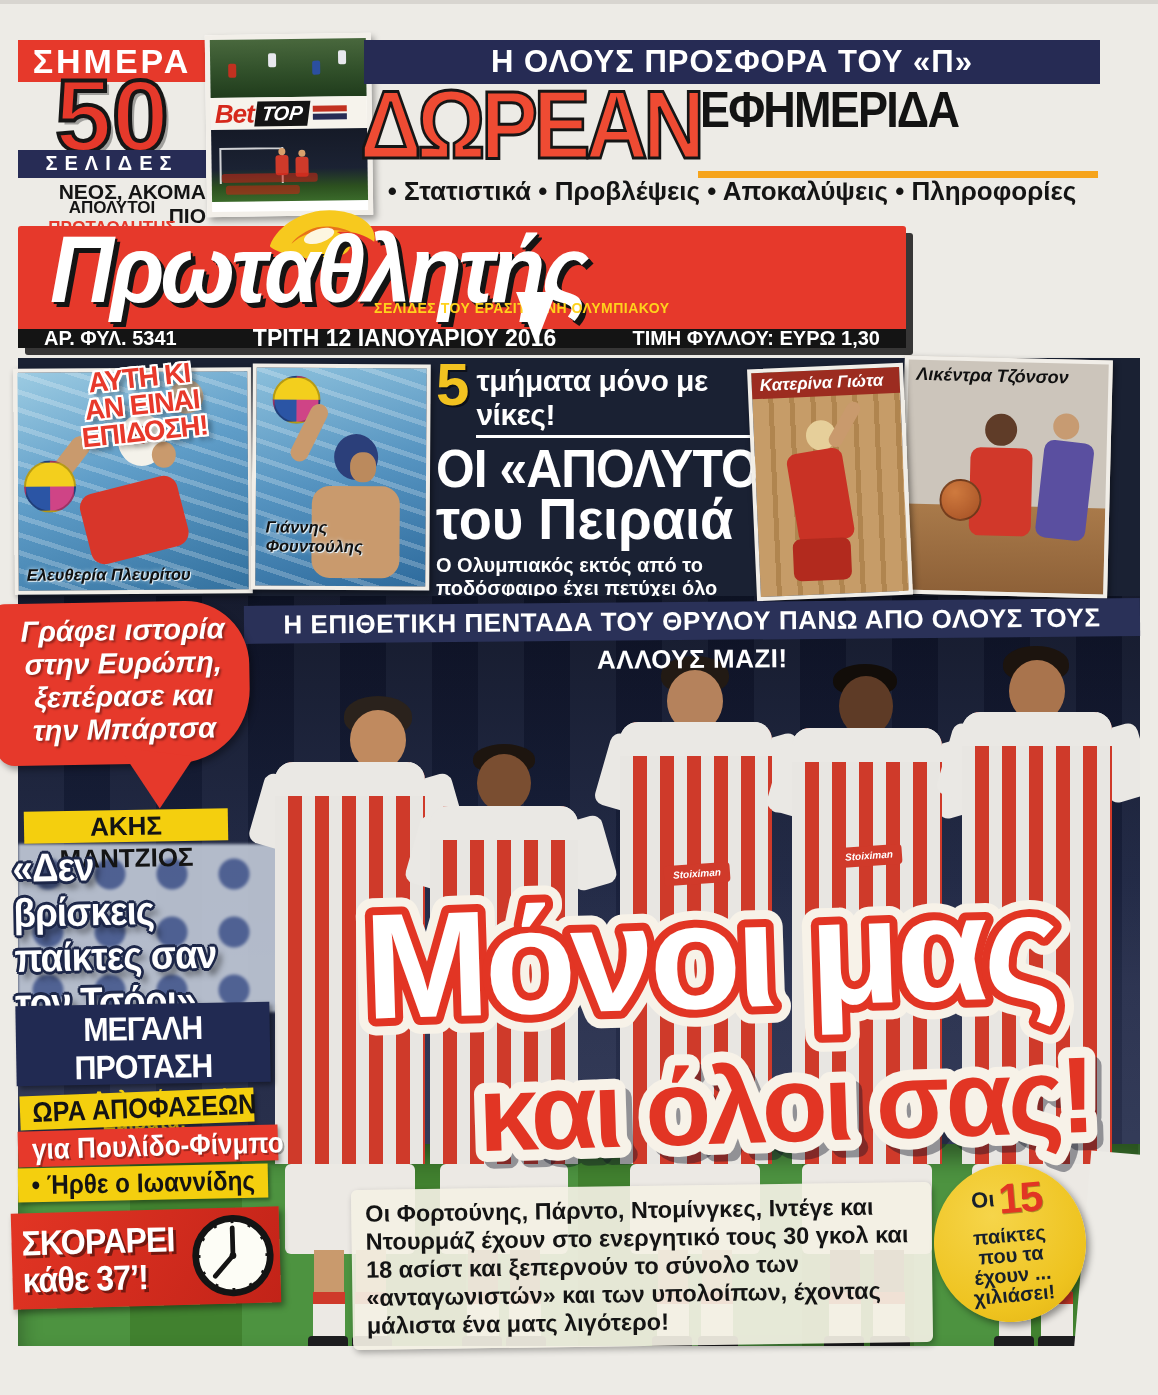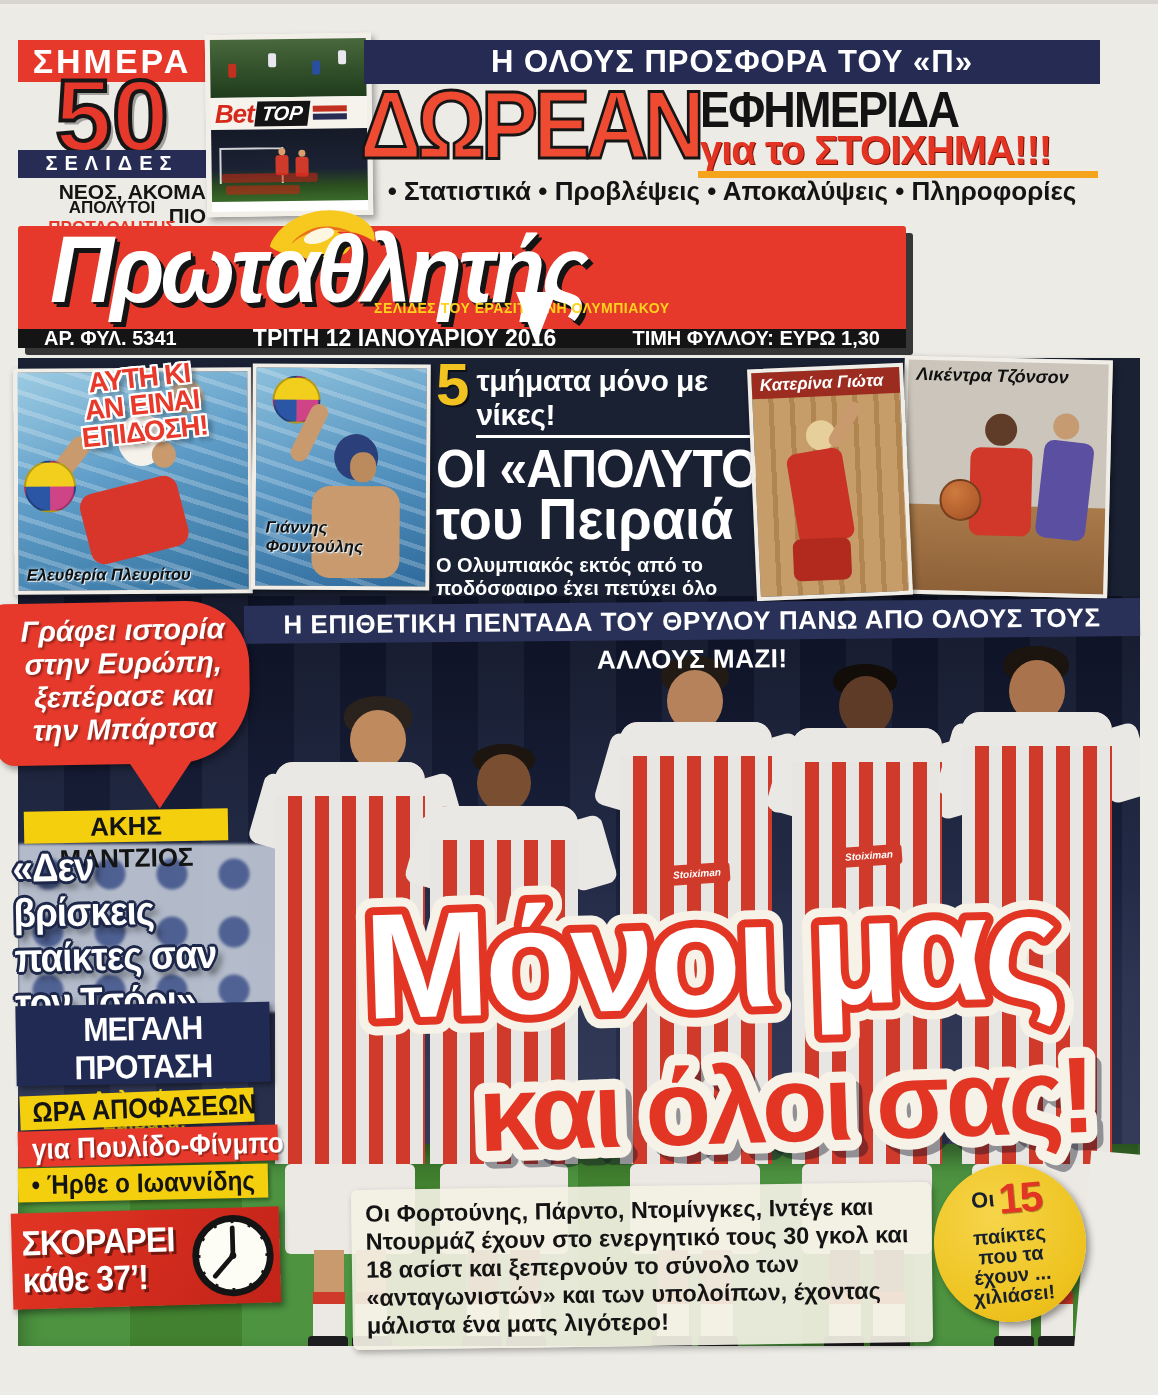--- a/index.html
+++ b/index.html
@@ -222,21 +222,20 @@
       <div class="abs bi-fig" style="left:64px;top:26px;"></div>
       <div class="abs bi-fig" style="left:84px;top:28px;"></div>
       <div class="abs bi-ovl" style="left:10px;top:44px;width:96px;"></div>
       <div class="abs bi-ovl" style="left:14px;top:56px;width:74px;"></div>
     </div>
   </div>
 
   <div class="abs of-kicker">Η ΟΛΟΥΣ ΠΡΟΣΦΟΡΑ ΤΟΥ «Π»</div>
   <div class="abs of-free">ΔΩΡΕΑΝ</div>
   <div class="abs of-paper">ΕΦΗΜΕΡΙΔΑ</div>
-  <div class="abs of-bet">για το ΣΤΟΙΧΗΜΑ!!!</div>
   <div class="abs of-underline"></div>
   <div class="abs of-feats">• Στατιστικά • Προβλέψεις • Αποκαλύψεις • Πληροφορίες</div>
 
   <div class="abs mast">
     <svg class="abs mh-flame" viewBox="0 0 120 60">
       <path d="M6,44 C16,18 50,4 78,9 C100,12 116,26 112,40 C102,32 86,28 74,30 C88,36 92,46 82,52 C66,60 36,58 20,52 C11,48 6,46 6,44 Z" fill="#f7c91e"></path>
       <path d="M28,42 C42,28 70,24 92,32 C80,24 58,22 46,28 C36,33 30,38 28,42 Z" fill="#e8731a"></path>
       <ellipse cx="56" cy="34" rx="16" ry="7" fill="#fdf6e0" transform="rotate(-18 56 34)"></ellipse>
     </svg>
     <div class="abs mh-title">Πρωταθλητής</div>

